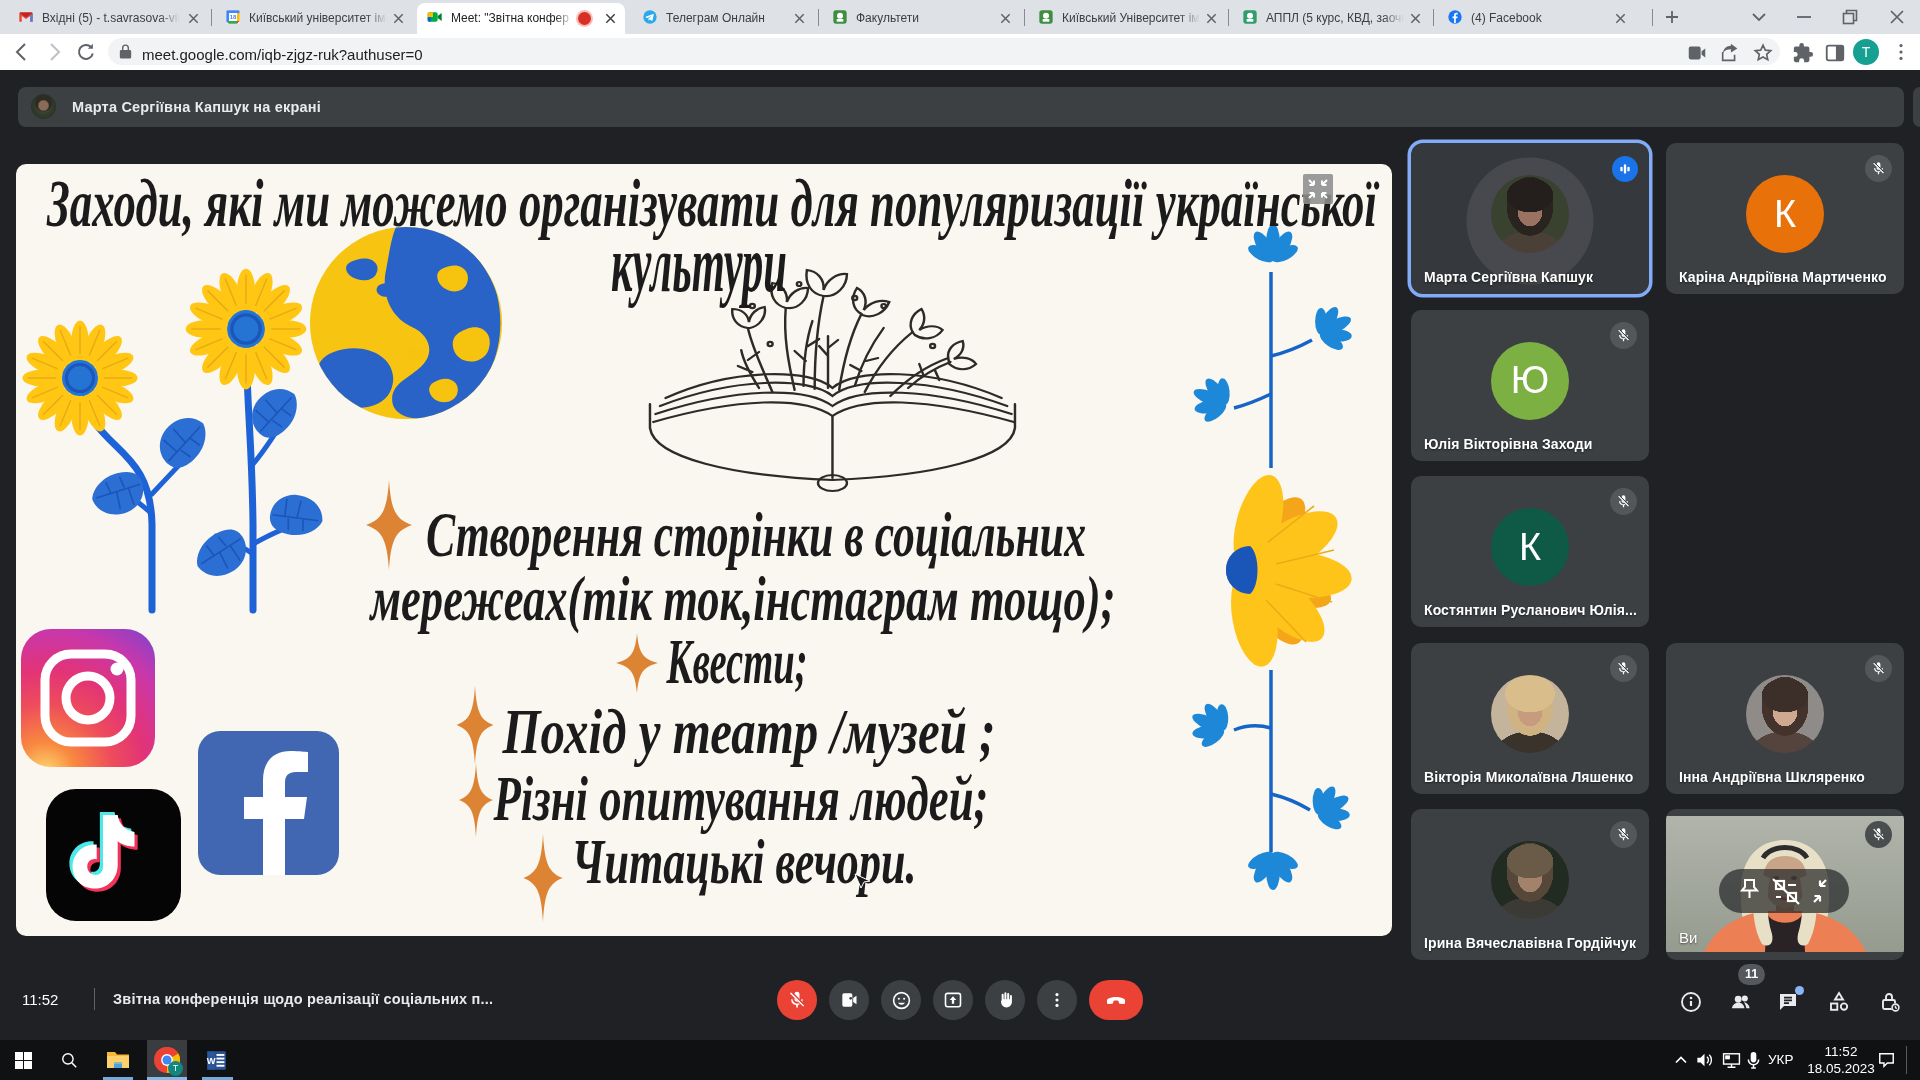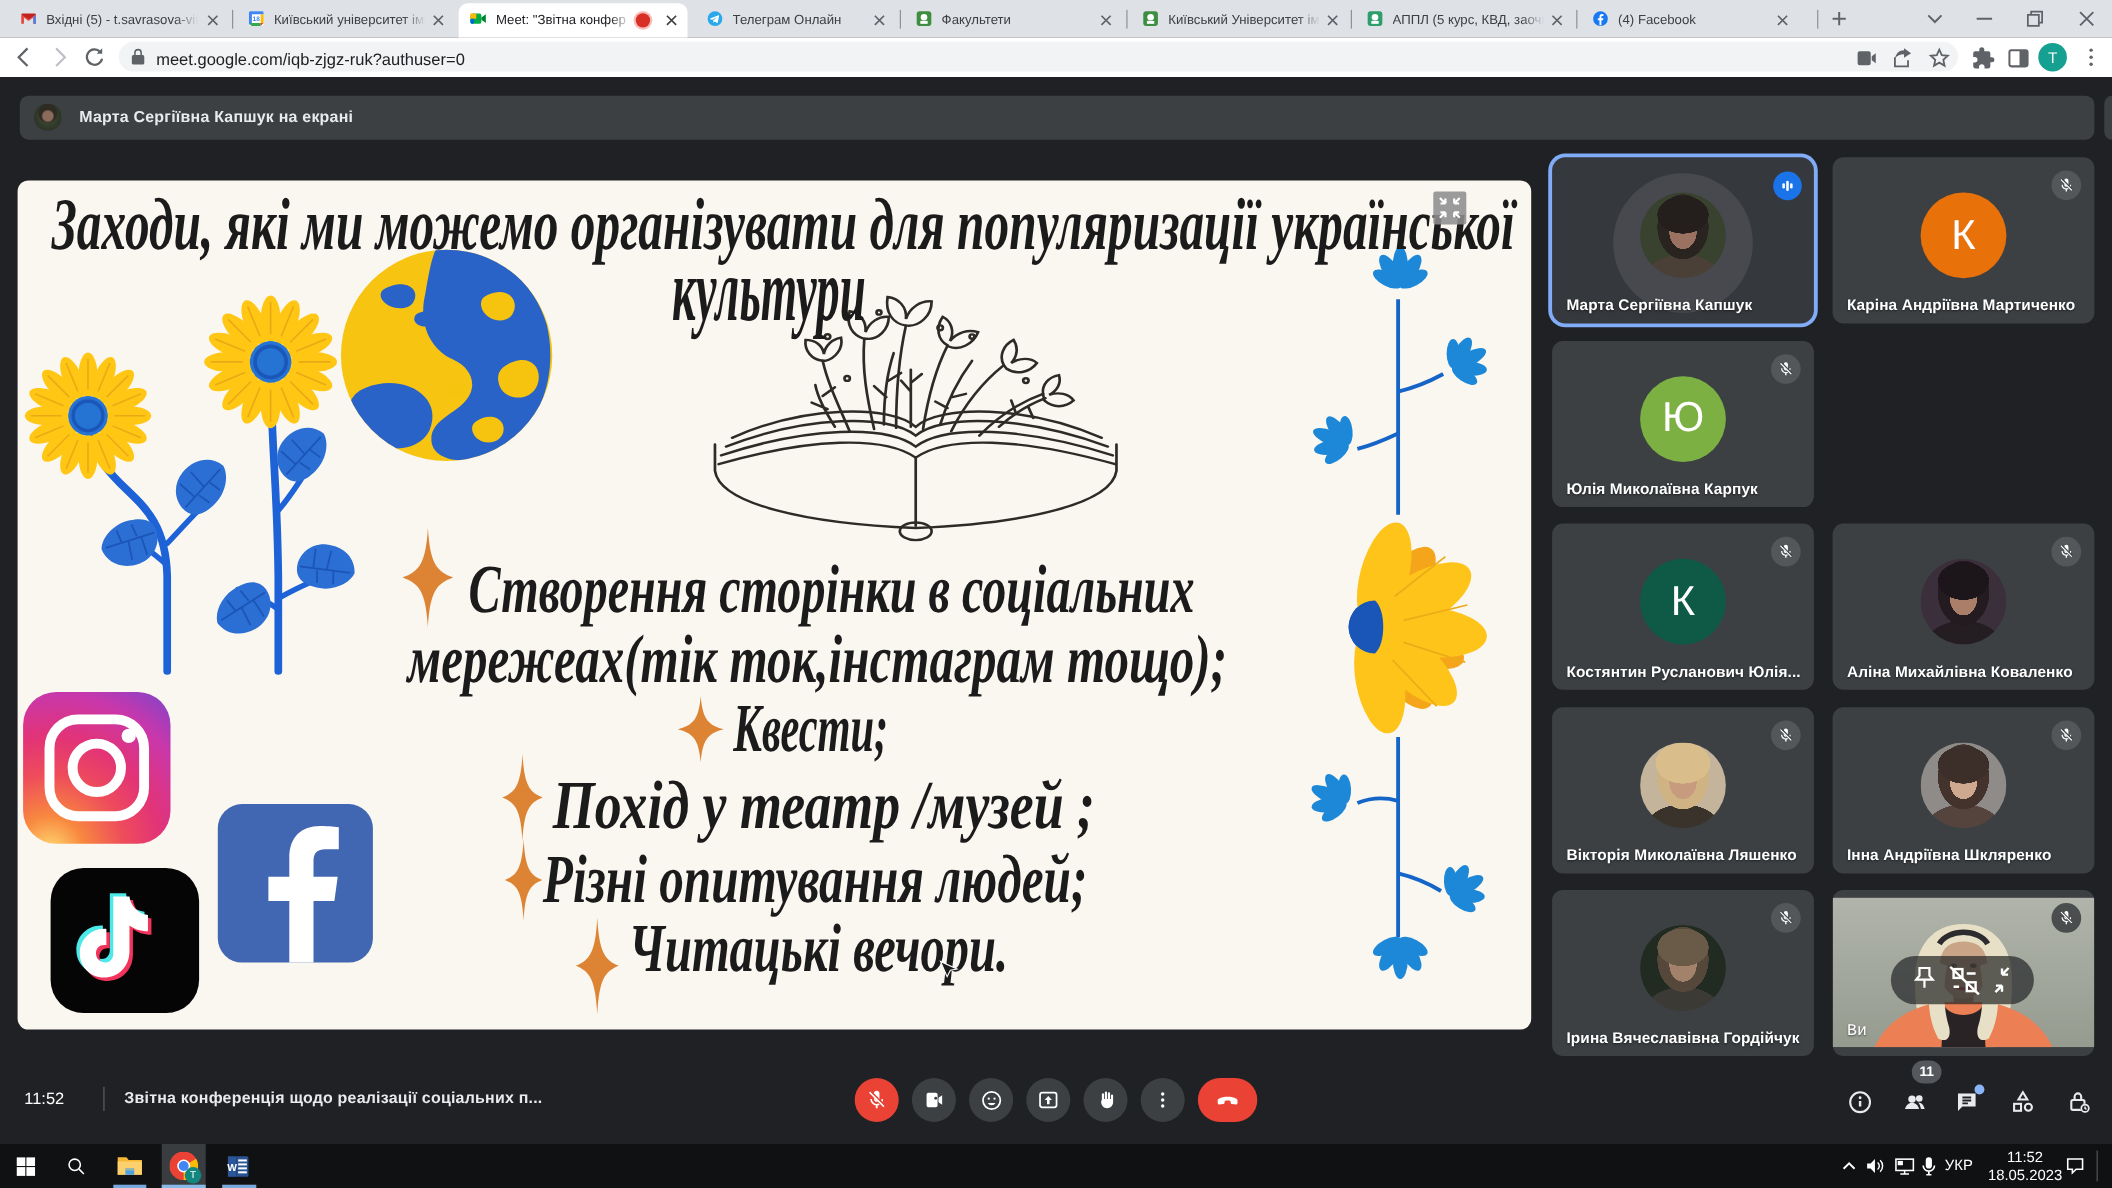--- a/index.html
+++ b/index.html
@@ -465,45 +465,33 @@
   <div class="tile" style="left:1411px; top:309.5px;">
     <div class="avc" style="background:#7CB043;">Ю</div>
     <div class="mic">
         <svg width="15" height="15" viewBox="0 0 24 24">
           <path fill="#fff" d="M15 11V5a3 3 0 0 0-6 0v1.8l5.9 5.9c.07-.22.1-.45.1-.7zM9 9.8V11a3 3 0 0 0 4.2 2.75L9 9.55z"></path>
           <path fill="#fff" d="M17.3 11h1.7a7 7 0 0 1-1.24 3.98l-1.22-1.22A5.3 5.3 0 0 0 17.3 11zM6.7 11H5a7 7 0 0 0 6 6.93V21h2v-3.07a6.96 6.96 0 0 0 2.28-.7l-1.3-1.3A5.3 5.3 0 0 1 6.7 11z"></path>
           <path stroke="#fff" stroke-width="1.9" d="M4.3 3.5 20 19.2"></path>
           <path stroke="#3C4043" stroke-width="1.6" d="M5.6 2.4 21.2 18"></path>
         </svg>
       </div>
-    <div class="nm">Юлія Миколаївна Карпук</div>
+    <div class="nm">Юлія Вікторівна Заходи</div>
   </div>
   <div class="tile" style="left:1411px; top:476px;">
     <div class="avc" style="background:#0E5A46;">К</div>
     <div class="mic">
         <svg width="15" height="15" viewBox="0 0 24 24">
           <path fill="#fff" d="M15 11V5a3 3 0 0 0-6 0v1.8l5.9 5.9c.07-.22.1-.45.1-.7zM9 9.8V11a3 3 0 0 0 4.2 2.75L9 9.55z"></path>
           <path fill="#fff" d="M17.3 11h1.7a7 7 0 0 1-1.24 3.98l-1.22-1.22A5.3 5.3 0 0 0 17.3 11zM6.7 11H5a7 7 0 0 0 6 6.93V21h2v-3.07a6.96 6.96 0 0 0 2.28-.7l-1.3-1.3A5.3 5.3 0 0 1 6.7 11z"></path>
           <path stroke="#fff" stroke-width="1.9" d="M4.3 3.5 20 19.2"></path>
           <path stroke="#3C4043" stroke-width="1.6" d="M5.6 2.4 21.2 18"></path>
         </svg>
       </div>
     <div class="nm">Костянтин Русланович Юлія...</div>
-  </div>
-  <div class="tile" style="left:1666px; top:476px;">
-    <div class="avc" style="background:radial-gradient(ellipse 30% 22% at 50% 26%, #1c151a 0 99%, transparent 100%),radial-gradient(ellipse 16% 20% at 50% 46%, #ab7e6a 0 99%, transparent 100%),radial-gradient(ellipse 30% 38% at 50% 40%, #241b20 0 99%, transparent 100%),radial-gradient(ellipse 46% 32% at 50% 104%, #241d22 0 99%, transparent 100%),#3a2f3a;"></div>
-    <div class="mic">
-        <svg width="15" height="15" viewBox="0 0 24 24">
-          <path fill="#fff" d="M15 11V5a3 3 0 0 0-6 0v1.8l5.9 5.9c.07-.22.1-.45.1-.7zM9 9.8V11a3 3 0 0 0 4.2 2.75L9 9.55z"></path>
-          <path fill="#fff" d="M17.3 11h1.7a7 7 0 0 1-1.24 3.98l-1.22-1.22A5.3 5.3 0 0 0 17.3 11zM6.7 11H5a7 7 0 0 0 6 6.93V21h2v-3.07a6.96 6.96 0 0 0 2.28-.7l-1.3-1.3A5.3 5.3 0 0 1 6.7 11z"></path>
-          <path stroke="#fff" stroke-width="1.9" d="M4.3 3.5 20 19.2"></path>
-          <path stroke="#3C4043" stroke-width="1.6" d="M5.6 2.4 21.2 18"></path>
-        </svg>
-      </div>
-    <div class="nm">Аліна Михайлівна Коваленко</div>
   </div>
   <div class="tile" style="left:1411px; top:642.5px;">
     <div class="avc" style="background:radial-gradient(ellipse 32% 24% at 50% 24%, #d9bd8a 0 99%, transparent 100%),radial-gradient(ellipse 16% 20% at 50% 46%, #c79b7e 0 99%, transparent 100%),radial-gradient(ellipse 30% 38% at 50% 40%, #cfb383 0 99%, transparent 100%),radial-gradient(ellipse 46% 32% at 50% 104%, #3a332c 0 99%, transparent 100%),#c3b49b;"></div>
     <div class="mic">
         <svg width="15" height="15" viewBox="0 0 24 24">
           <path fill="#fff" d="M15 11V5a3 3 0 0 0-6 0v1.8l5.9 5.9c.07-.22.1-.45.1-.7zM9 9.8V11a3 3 0 0 0 4.2 2.75L9 9.55z"></path>
           <path fill="#fff" d="M17.3 11h1.7a7 7 0 0 1-1.24 3.98l-1.22-1.22A5.3 5.3 0 0 0 17.3 11zM6.7 11H5a7 7 0 0 0 6 6.93V21h2v-3.07a6.96 6.96 0 0 0 2.28-.7l-1.3-1.3A5.3 5.3 0 0 1 6.7 11z"></path>
           <path stroke="#fff" stroke-width="1.9" d="M4.3 3.5 20 19.2"></path>
           <path stroke="#3C4043" stroke-width="1.6" d="M5.6 2.4 21.2 18"></path>
         </svg>
@@ -572,21 +560,21 @@
       </g>
     </svg>
     <div class="mic" style="background:rgba(50,53,56,.8);">
         <svg width="15" height="15" viewBox="0 0 24 24">
           <path fill="#fff" d="M15 11V5a3 3 0 0 0-6 0v1.8l5.9 5.9c.07-.22.1-.45.1-.7zM9 9.8V11a3 3 0 0 0 4.2 2.75L9 9.55z"></path>
           <path fill="#fff" d="M17.3 11h1.7a7 7 0 0 1-1.24 3.98l-1.22-1.22A5.3 5.3 0 0 0 17.3 11zM6.7 11H5a7 7 0 0 0 6 6.93V21h2v-3.07a6.96 6.96 0 0 0 2.28-.7l-1.3-1.3A5.3 5.3 0 0 1 6.7 11z"></path>
           <path stroke="#fff" stroke-width="1.9" d="M4.3 3.5 20 19.2"></path>
           <path stroke="#55585B" stroke-width="1.6" d="M5.6 2.4 21.2 18"></path>
         </svg>
       </div>
-    <div class="nm" style="font-weight:400; bottom:14px; font-size:15px;font-family:Liberation Mono, monospace;">Ви</div>
+    <div class="nm" style="font-weight:400; bottom:14px; font-size:15px;">Ви</div>
   </div>
 
   <div id="bbar">
     <div class="abs" style="left:22px; top:31px; font-size:15px; color:#fff;">11:52</div>
     <div class="abs" style="left:94px; top:28px; width:1px; height:22px; background:#5F6368;"></div>
     <div class="abs" style="left:113px; top:31px; font-size:14.5px; font-weight:bold; color:#E8EAED; letter-spacing:.2px;">Звітна конференція щодо реалізації соціальних п...</div>
 
     <div class="cbtn" style="left:777px; background:#EA4335;">
       <svg width="20" height="20" viewBox="0 0 24 24">
           <path fill="#fff" d="M15 11V5a3 3 0 0 0-6 0v1.8l5.9 5.9c.07-.22.1-.45.1-.7zM9 9.8V11a3 3 0 0 0 4.2 2.75L9 9.55z"></path>

